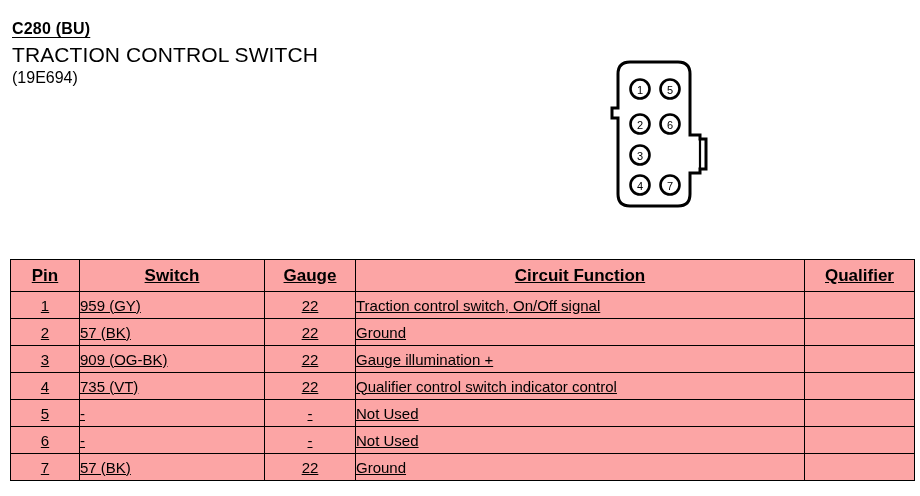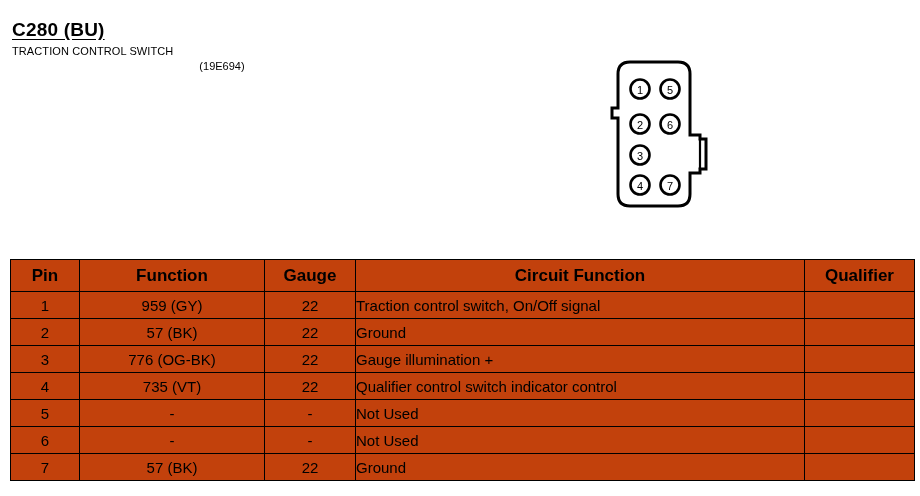--- a/index.html
+++ b/index.html
@@ -17,46 +17,45 @@
   }
 
   
   #header-block {
     position: absolute;
     left: 12px;
     top: 20px;
     width: 420px;
   }
   #connector-id {
-    font-size: 19px;
+    font-size: 16px;
     font-weight: bold;
     letter-spacing: 0.2px;
     text-decoration: underline;
     text-underline-offset: 3px;
     line-height: 1.05;
     display: inline-block;
   }
   #part-number {
     margin-top: 19px;
     font-size: 20px;
     font-weight: bold;
     line-height: 1.05;
     letter-spacing: 0.2px;
   }
   #component-name {
     margin-top: 5px;
-    font-size: 11px;
+    font-size: 21px;
     line-height: 1.1;
     letter-spacing: 0.1px;
   }
   #component-code {
     margin-top: 3px;
-    font-size: 11px;
+    font-size: 16px;
     line-height: 1.1;
-    text-align: center;
   }
 
   
   #connector-diagram {
     position: absolute;
     left: 596px;
     top: 56px;
     width: 120px;
     height: 160px;
   }
@@ -83,41 +82,42 @@
   }
 
   
   #pin-table {
     position: absolute;
     left: 10px;
     top: 259px;
     width: 899px;
     border-collapse: collapse;
     table-layout: fixed;
-    background: #c2410c;
+    background: #fca5a5;
+    text-decoration: underline;
   }
   #pin-table td, #pin-table th {
     border: 1.5px solid #000000;
     padding: 0;
     height: 26px;
     font-size: 15px;
     font-weight: normal;
     vertical-align: middle;
   }
   #pin-table thead th {
     height: 31px;
     font-size: 17px;
     font-weight: bold;
     text-align: center;
   }
   #pin-table thead th.qualifier-head {
     text-align: center;
   }
   .col-pin      { width: 68px;  text-align: center; }
-  .col-circuit  { width: 184px; text-align: center; }
+  .col-circuit  { width: 184px; }
   .col-gauge    { width: 90px;  text-align: center; }
   .col-function { width: 448px; text-align: left; padding-left: 6px; margin-left: 28px; }
   .col-qualifier{ width: 109px; text-align: left; padding-left: 6px; }
 </style>
 </head>
 <body>
 
 <div id="header-block">
   <div id="connector-id">C280 (BU)</div>
   <div id="component-name">TRACTION CONTROL SWITCH</div>
@@ -187,21 +187,21 @@
       <circle class="pin-circle" cx="74" cy="129" r="9.5"></circle>
       <text class="pin-label" x="74" y="129.5">7</text>
     </g>
   </svg>
 </div>
 
 <table id="pin-table">
   <thead>
     <tr>
       <th class="col-pin">Pin</th>
-      <th class="col-circuit">Function</th>
+      <th class="col-circuit">Switch</th>
       <th class="col-gauge">Gauge</th>
       <th class="col-function" style="text-align:center;">Circuit Function</th>
       <th class="col-qualifier qualifier-head">Qualifier</th>
     </tr>
   </thead>
   <tbody>
     <tr>
       <td class="col-pin">1</td>
       <td class="col-circuit">959 (GY)</td>
       <td class="col-gauge">22</td>
@@ -210,21 +210,21 @@
     </tr>
     <tr>
       <td class="col-pin">2</td>
       <td class="col-circuit">57 (BK)</td>
       <td class="col-gauge">22</td>
       <td class="col-function">Ground</td>
       <td class="col-qualifier"></td>
     </tr>
     <tr>
       <td class="col-pin">3</td>
-      <td class="col-circuit">776 (OG-BK)</td>
+      <td class="col-circuit">909 (OG-BK)</td>
       <td class="col-gauge">22</td>
       <td class="col-function">Gauge illumination +</td>
       <td class="col-qualifier"></td>
     </tr>
     <tr>
       <td class="col-pin">4</td>
       <td class="col-circuit">735 (VT)</td>
       <td class="col-gauge">22</td>
       <td class="col-function">Qualifier control switch indicator control</td>
       <td class="col-qualifier"></td>

